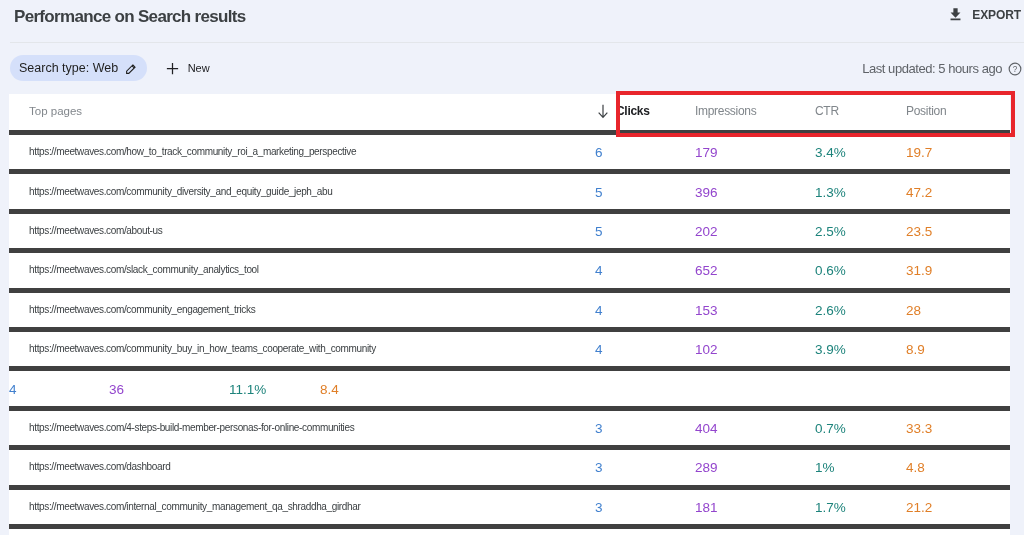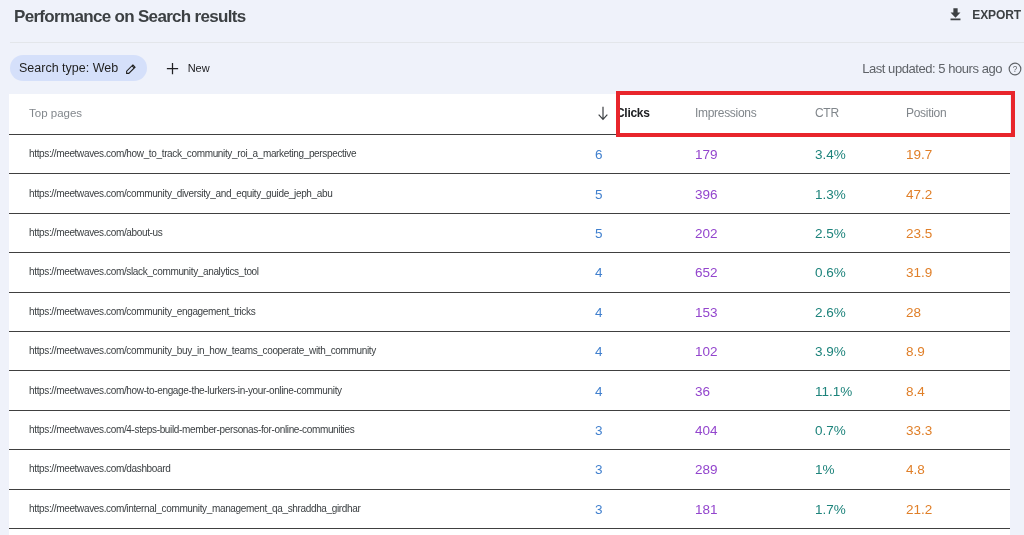--- a/index.html
+++ b/index.html
@@ -10,21 +10,21 @@
 .export svg { margin-right:8px; }
 .divider { left:10px; right:0; top:41.5px; height:1px; background:#e3e6ea; }
 .chiprow { left:10px; top:55px; display:flex; align-items:center; }
 .chip { height:26px; background:#d5e0fa; border-radius:13px; display:flex; align-items:center; padding:0 9px; color:#1f1f1f; font-size:12.5px; font-weight:500; margin-right:9px; }
 .chip svg { margin-left:7px; }
 .newbtn { display:flex; align-items:center; color:#202124; font-size:11px; font-weight:500; margin-left:8.5px; }
 .newbtn svg { margin-right:8px; }
 .lastupd { top:61px; right:2px; color:#5f6368; font-size:13px; letter-spacing:-0.45px; white-space:nowrap; display:flex; align-items:center; }
 .lastupd svg { margin-left:6px; }
 .tbl { left:9px; top:94px; width:1001px; height:441px; background:#fff; }
-.trow { display:flex; align-items:center; height:39.4px; padding-top:2px; border-bottom:1px solid #404040; }
+.trow { display:flex; align-items:center; height:39.4px; padding-top:2px; border-bottom:5px solid #404040; }
 .thead { height:41px; } .thead > div { position:relative; top:-2px; }
 .c-url { width:586px; padding-left:20px; font-size:10px; letter-spacing:-0.35px; color:#3c4043; white-space:nowrap; overflow:hidden; position:relative; top:-1.5px; }
 .c-n1 { width:100px; } .c-n2 { width:120px; } .c-n3 { width:91px; } .c-n4 { width:104px; }
 .num { text-align:left; padding-right:19px; font-size:13.5px; white-space:nowrap; position:relative; top:-0.5px; }
 .h { font-size:12px; color:#80868b; font-weight:400; letter-spacing:-0.3px; }
 .hb { color:#202124; font-weight:bold; letter-spacing:-0.3px; }
 .hb svg { vertical-align:-4px; margin-right:5px; }
 .blue { color:#4180ce; } .purple { color:#9345cd; } .teal { color:#1d837b; } .orange { color:#e07f28; }
 .redbox { left:615.5px; top:91px; width:399.5px; height:45.5px; border:4.5px solid #e8252c; }
 </style>
@@ -102,21 +102,20 @@
       <div class="c-n4 num orange">28</div>
     </div>
   <div class="trow">
       <div class="c-url">https://meetwaves.com/community_buy_in_how_teams_cooperate_with_community</div>
       <div class="c-n1 num blue">4</div>
       <div class="c-n2 num purple">102</div>
       <div class="c-n3 num teal">3.9%</div>
       <div class="c-n4 num orange">8.9</div>
     </div>
   <div class="trow">
-      <div class="c-url">https://meetwaves.com/how-to-engage-the-lurkers-in-your-online-community</div>
       <div class="c-n1 num blue">4</div>
       <div class="c-n2 num purple">36</div>
       <div class="c-n3 num teal">11.1%</div>
       <div class="c-n4 num orange">8.4</div>
     </div>
   <div class="trow">
       <div class="c-url">https://meetwaves.com/4-steps-build-member-personas-for-online-communities</div>
       <div class="c-n1 num blue">3</div>
       <div class="c-n2 num purple">404</div>
       <div class="c-n3 num teal">0.7%</div>

